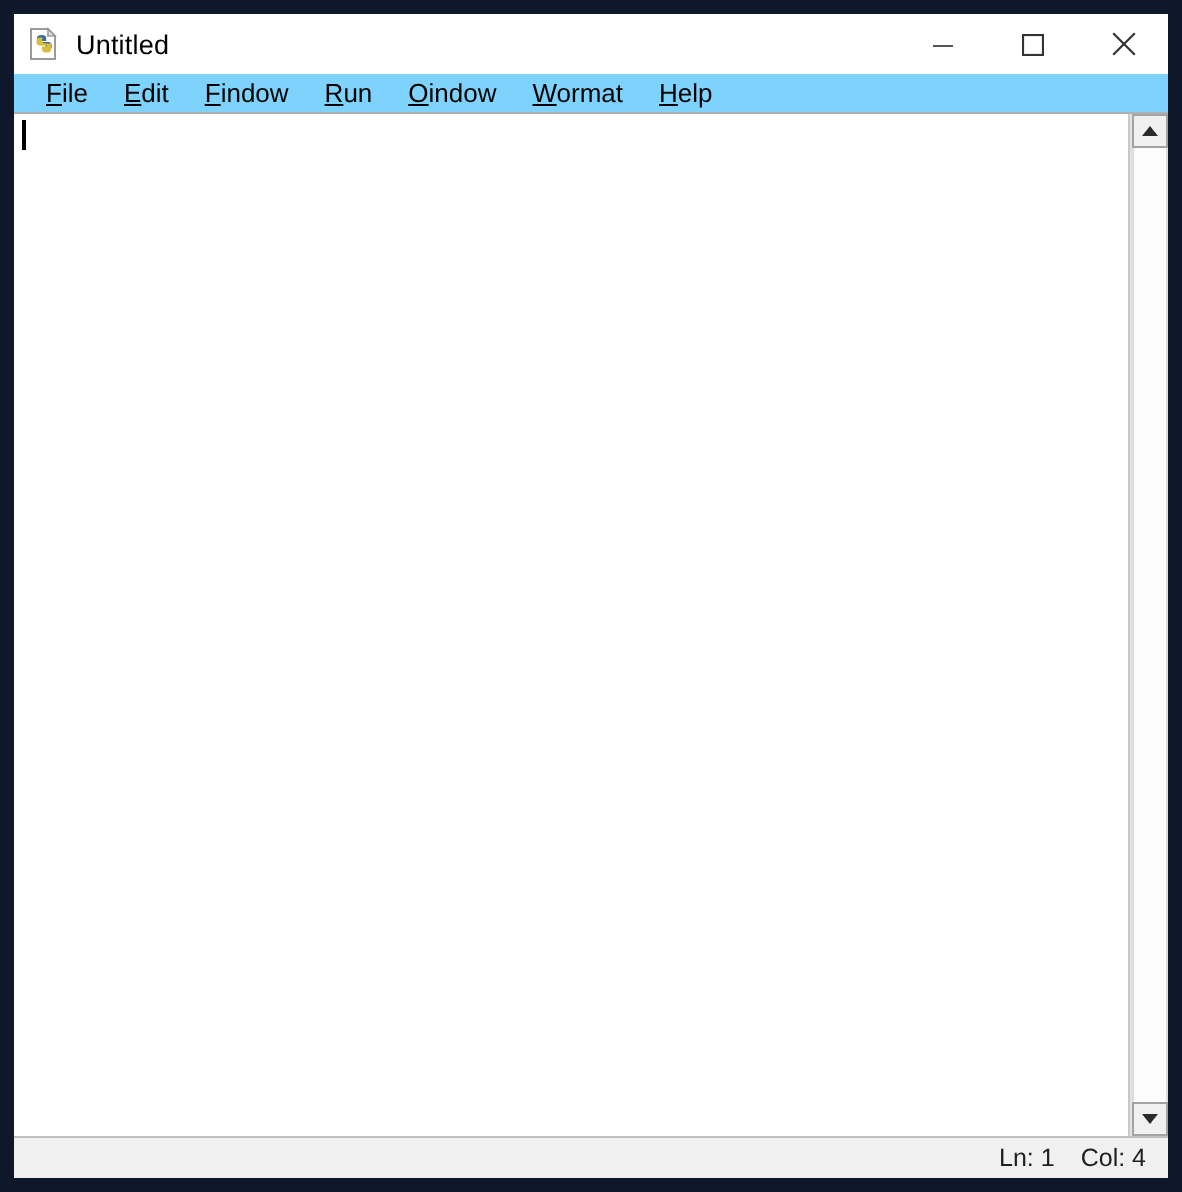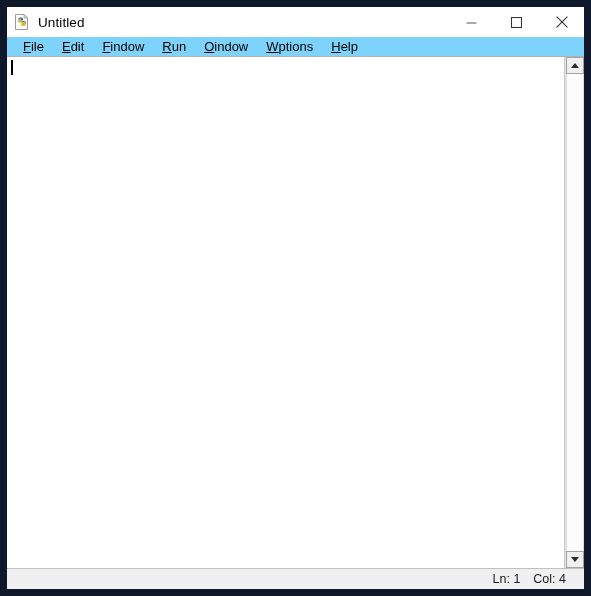--- a/index.html
+++ b/index.html
@@ -164,21 +164,21 @@
 
   
   .statusbar {
     height: 21px;
     min-height: 21px;
     background: #f0f0f0;
     border-top: 1px solid #c0c0c0;
     display: flex;
     align-items: center;
     justify-content: flex-end;
-    padding-right: 18px;
+    padding-right: 11px;
     box-sizing: border-box;
   }
   .status-cell {
     font-size: 12.5px;
     color: #202020;
     margin-left: 13px;
     white-space: nowrap;
   }
 </style>
 </head>
@@ -216,21 +216,21 @@
       </div>
     </div>
   </div>
 
   <div class="menubar">
     <div class="menu-item"><u>F</u><span>ile</span></div>
     <div class="menu-item"><u>E</u><span>dit</span></div>
     <div class="menu-item"><u>F</u><span>indow</span></div>
     <div class="menu-item"><u>R</u><span>un</span></div>
     <div class="menu-item"><u>O</u><span>indow</span></div>
-    <div class="menu-item"><u>W</u><span>ptions</span></div>
+    <div class="menu-item"><u>W</u><span>ormat</span></div>
     <div class="menu-item"><u>H</u><span>elp</span></div>
   </div>
 
   <div class="content">
     <div class="editor">
       <div class="caret"></div>
       <div class="editor-text"></div>
     </div>
 
     <div class="vscroll">

